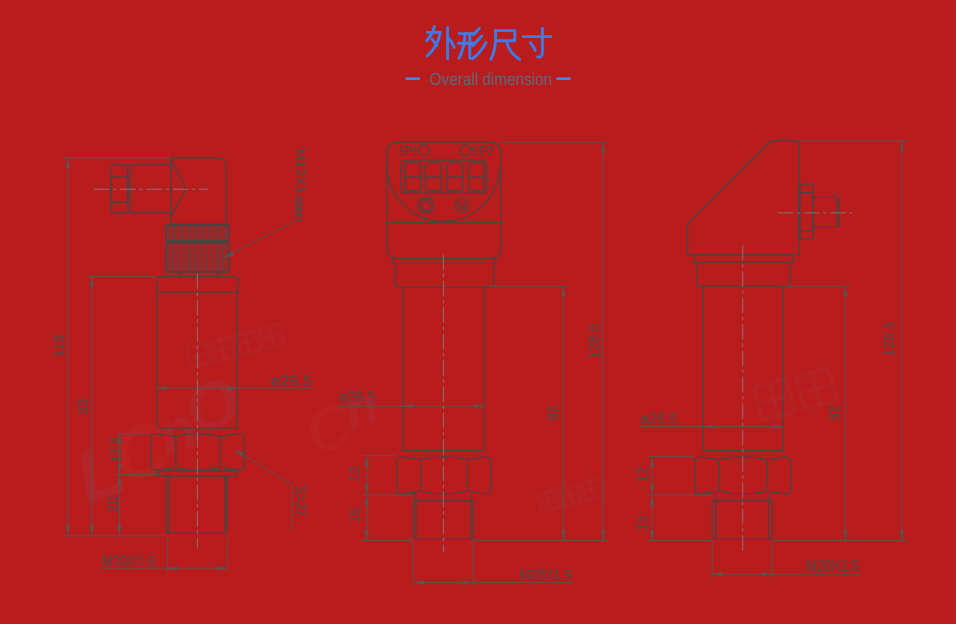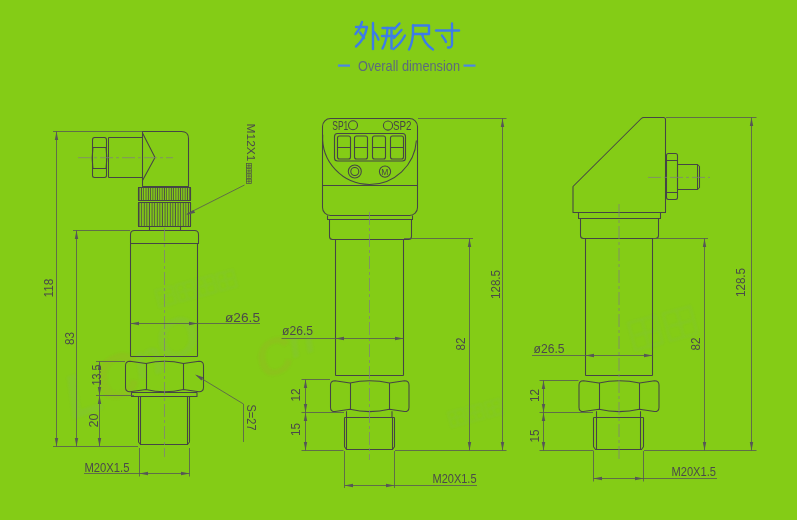--- a/index.html
+++ b/index.html
@@ -1,16 +1,16 @@
 <!DOCTYPE html>
 <html><head>
 <meta charset="utf-8">
 <style>
   html,body{margin:0;padding:0;background:#ffffff;}
-  .page{width:797px;height:520px;position:relative;background:#84cc16;overflow:hidden;
+  .page{width:797px;height:520px;position:relative;background:#b91c1c;overflow:hidden;
         font-family:"Liberation Sans", sans-serif;}
   svg{position:absolute;left:0;top:0;}
   text{font-family:"Liberation Sans", sans-serif;}
 </style>
 </head>
 <body>
 
 <div class="page">
 <svg width="797" height="520" viewBox="0 0 797 520">
 <defs>

